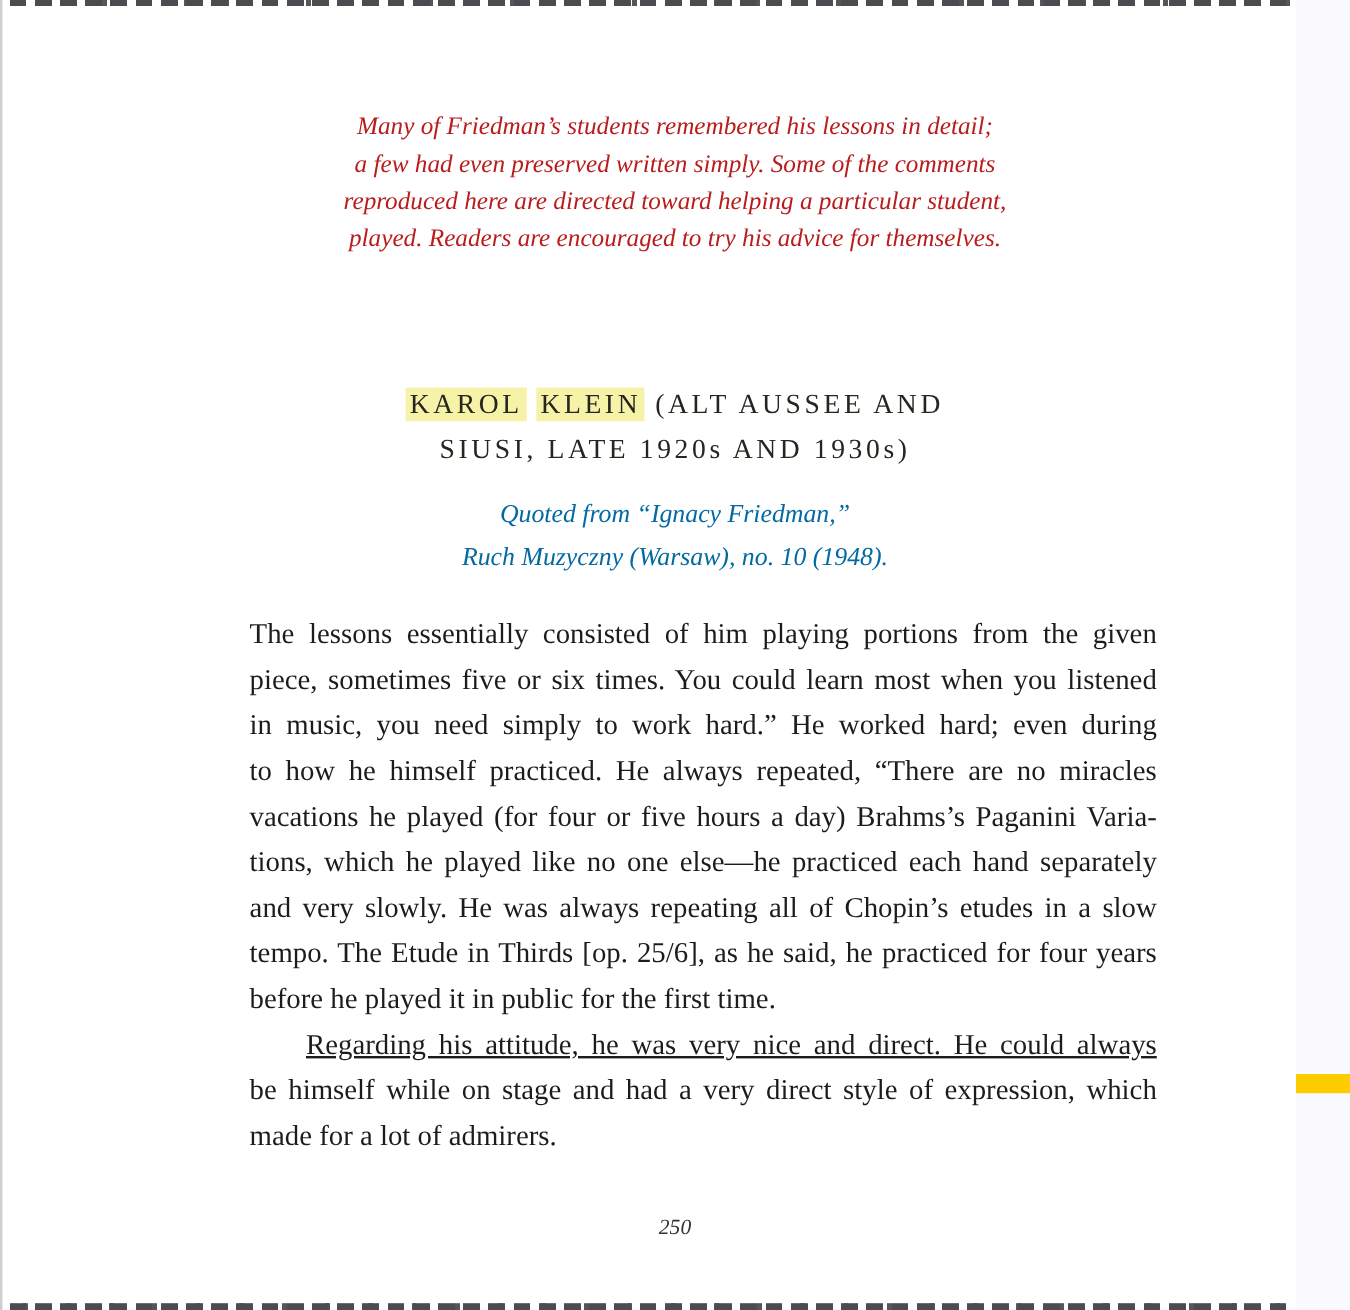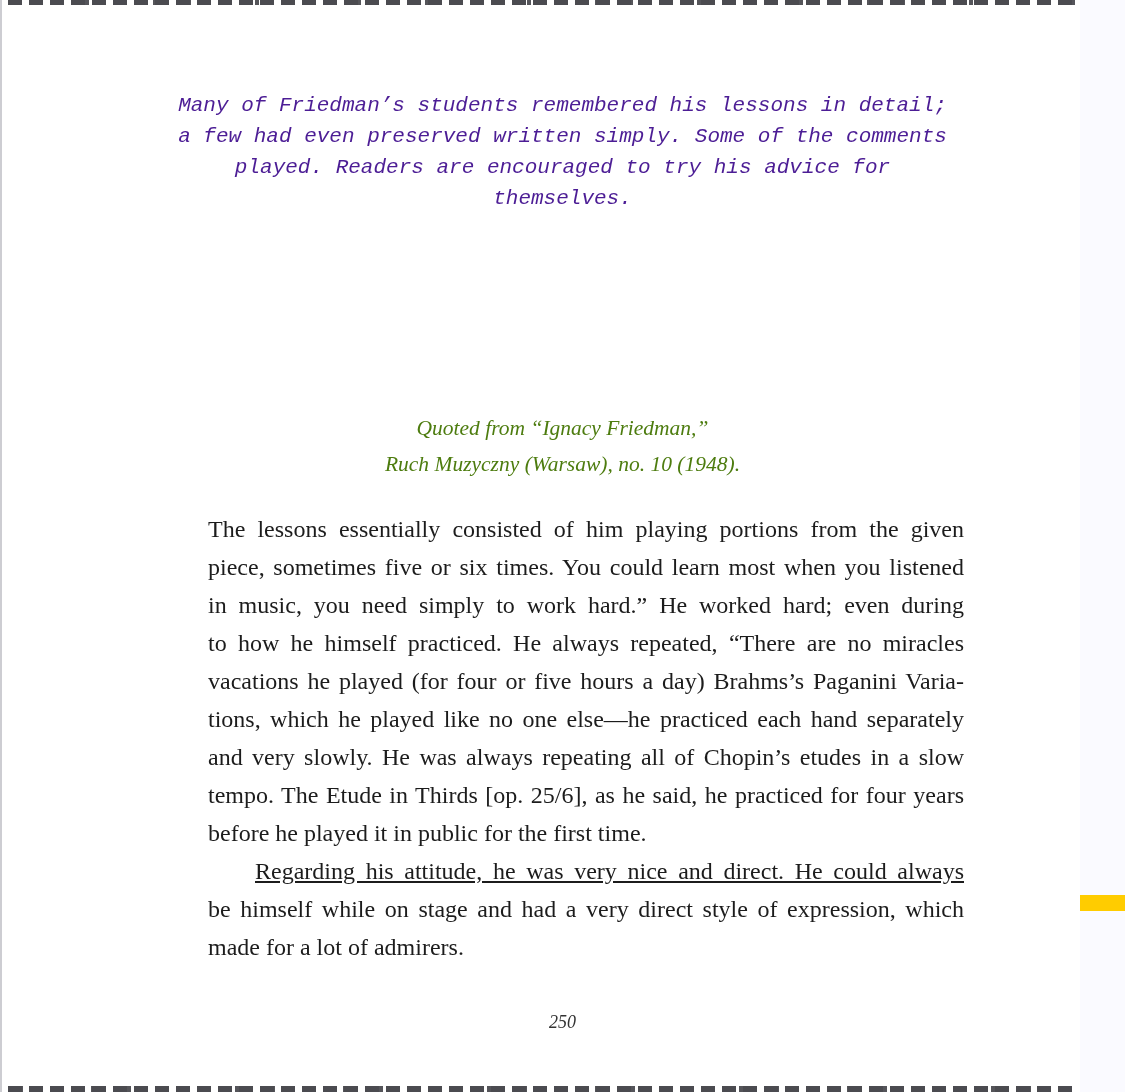--- a/index.html
+++ b/index.html
@@ -35,40 +35,39 @@
   .yellow-marker{
     position:absolute;left:1080px;top:895px;width:45px;height:16px;
     background:#ffcc00;
   }
   
   .epigraph{
     position:absolute;left:165px;top:90px;width:795px;
     text-align:center;
     font-style:italic;
     font-size:21px;line-height:31px;
-    color:#4c1d95;
-    font-family:Liberation Mono, monospace;
+    color:#b91c1c;
   }
   .heading{
     position:absolute;left:165px;top:318px;width:795px;
     text-align:center;
     font-size:23px;line-height:38px;
     letter-spacing:3px;
     color:#26261f;
   }
   .heading .hl{
     background:#f6f3a8;
     padding:1px 3px 2px 3px;
   }
   .citation{
     position:absolute;left:165px;top:410px;width:795px;
     text-align:center;
     font-style:italic;
     font-size:21.5px;line-height:36px;
-    color:#4d7c0f;
+    color:#0369a1;
   }
   .body-text{
     position:absolute;left:160px;top:510px;width:804px;
     font-size:24px;line-height:38px;
     color:#1c1c1c;
   }
   .body-line{
     text-align:justify;
     text-align-last:justify;
     white-space:normal;
@@ -98,23 +97,28 @@
 
   <div class="left-edge"></div>
   <div class="top-dashes"></div>
   <div class="bottom-dashes"></div>
   <div class="right-strip"></div>
   <div class="yellow-marker"></div>
 
   <div class="epigraph">
     <div>Many of Friedman’s students remembered his lessons in detail;</div>
     <div>a few had even preserved written simply. Some of the comments</div>
+    <div>reproduced here are directed toward helping a particular student,</div>
     <div>played. Readers are encouraged to try his advice for themselves.</div>
   </div>
 
+  <div class="heading">
+    <div><span class="hl">KAROL</span> <span class="hl">KLEIN</span> <span>(ALT AUSSEE AND</span></div>
+    <div>SIUSI, LATE 1920s AND 1930s)</div>
+  </div>
 
   <div class="citation">
     <div>Quoted from “Ignacy Friedman,”</div>
     <div>Ruch Muzyczny (Warsaw), no. 10 (1948).</div>
   </div>
 
   <div class="body-text">
     <div class="body-line">The lessons essentially consisted of him playing portions from the given</div>
     <div class="body-line">piece, sometimes five or six times. You could learn most when you listened</div>
     <div class="body-line">in music, you need simply to work hard.” He worked hard; even during</div>

